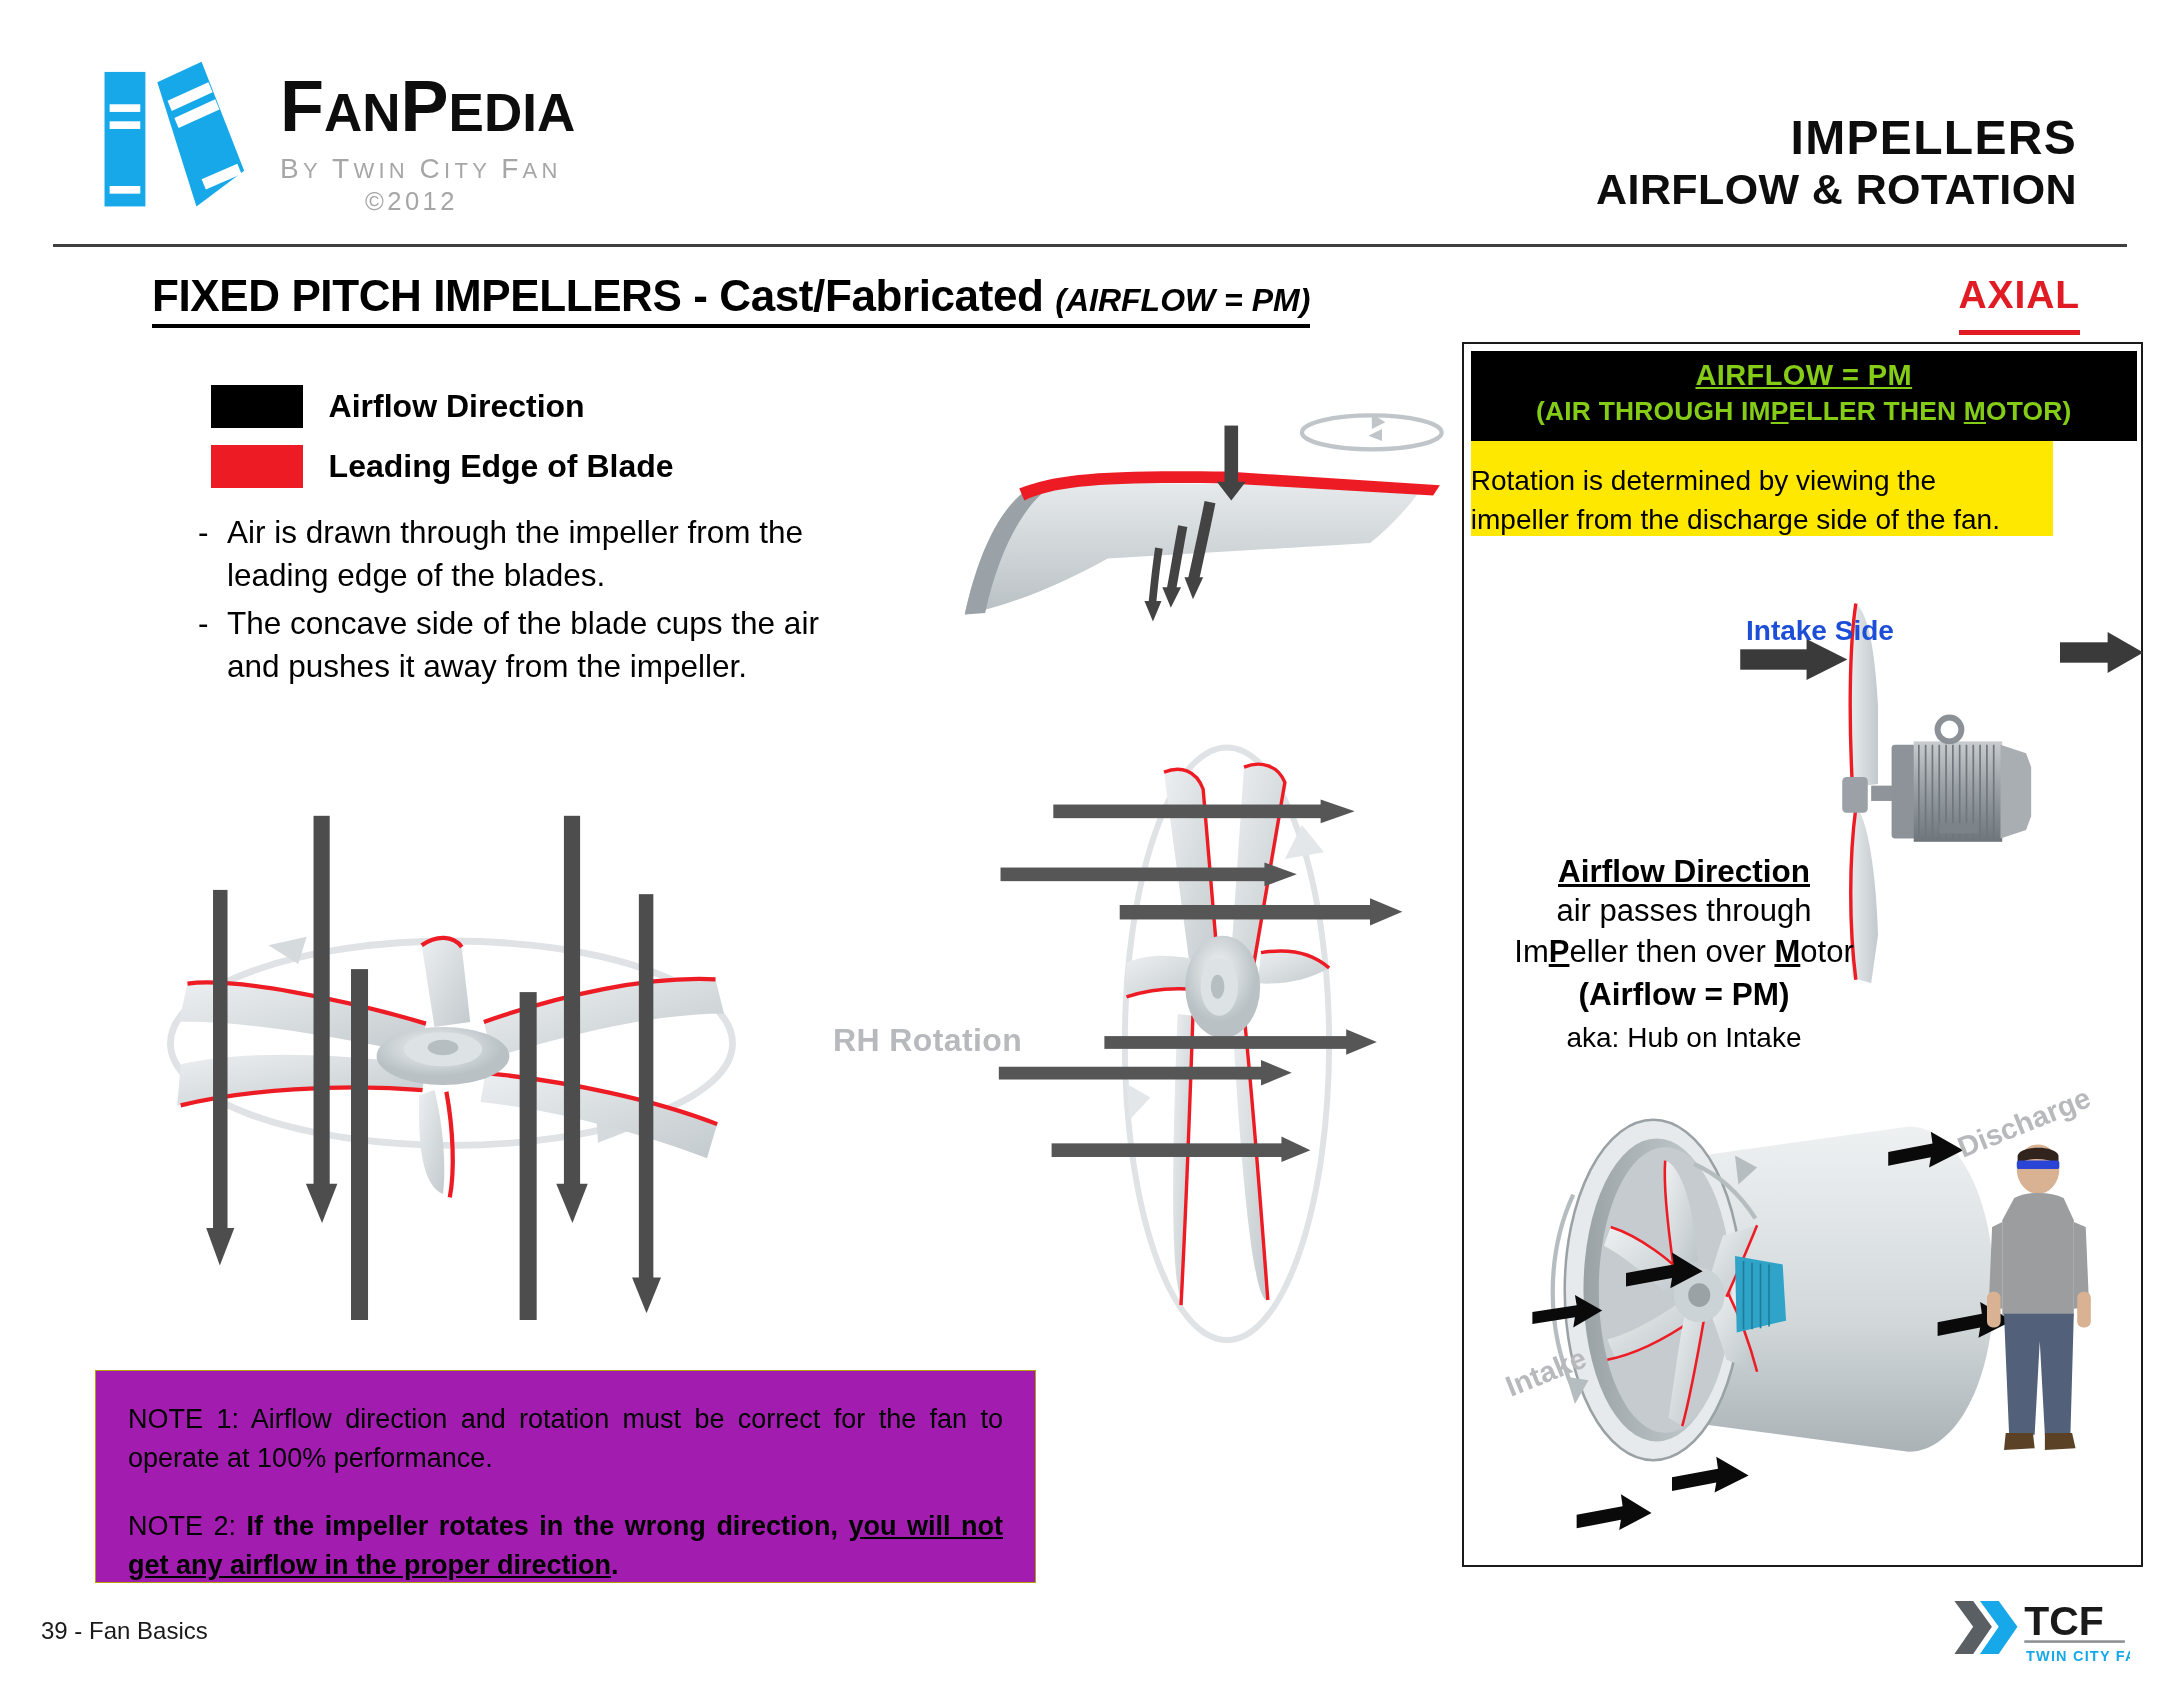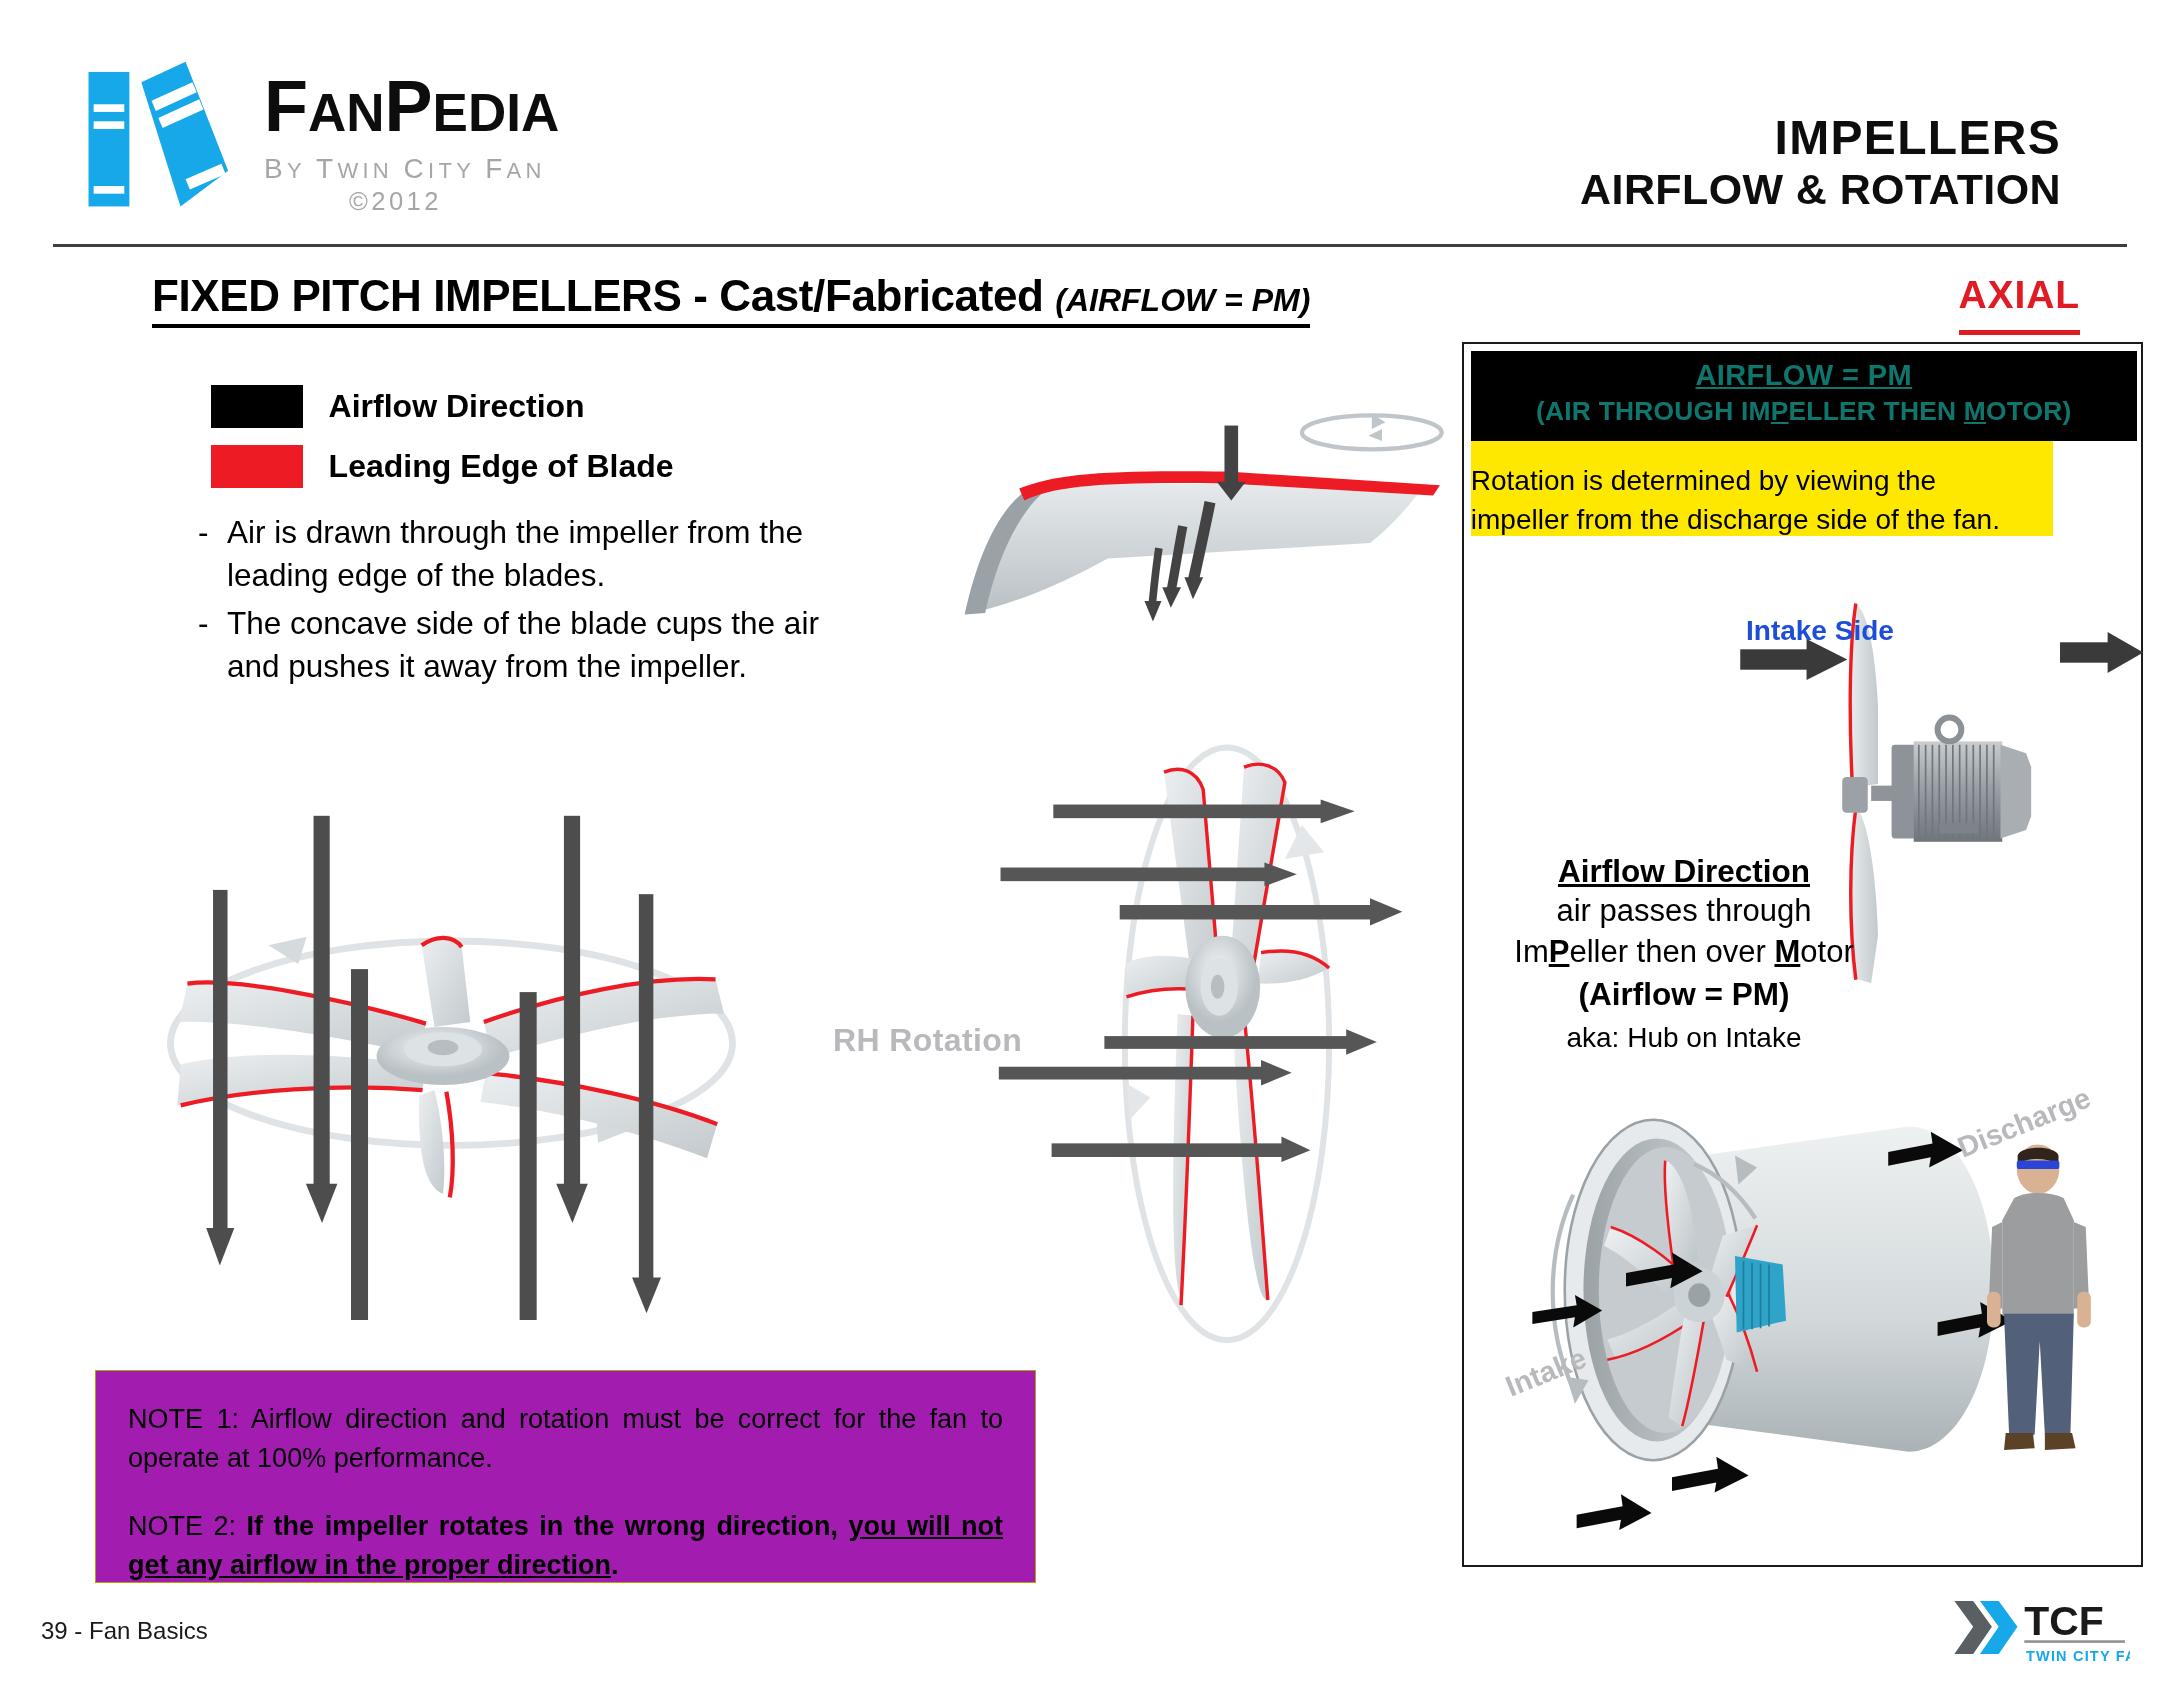--- a/index.html
+++ b/index.html
@@ -1,20 +1,20 @@
 <!DOCTYPE html>
 <html style="font-size:13.6px"><head>
 <meta charset="utf-8">
 <style>
   html,body{margin:0;padding:0;background:#ffffff;}
   body{width:2181px;height:1685px;position:relative;overflow:hidden;
        font-family:"Liberation Sans",sans-serif;color:#000;}
 
   
-  #header{position:absolute;left:0;top:0;width:2144px;height:247px;}
+  #header{position:absolute;left:16px;top:0;width:2144px;height:247px;}
   #logo-group{position:absolute;left:85px;top:60px;width:613px;height:162px;}
   #books-icon{position:absolute;left:0;top:0;width:162px;height:149px;}
   #wordmark{position:absolute;left:179px;top:10.2px;}
   #fanpedia-text{font-size:72px;font-weight:700;letter-spacing:0px;
        line-height:73px;color:#0d0d0d;white-space:nowrap;}
   #fanpedia-text .sm{font-size:53px;}
   #bytwincity-text{font-size:28px;color:#a6a6a6;letter-spacing:4.3px;
        white-space:nowrap;margin-top:4px;font-weight:400;}
   #bytwincity-text .sm{font-size:22px;}
   #copyright-text{font-size:25.6px;color:#a6a6a6;letter-spacing:3.4px;
@@ -62,21 +62,21 @@
 
   
   #rh-rotation-center{position:absolute;left:833px;top:1022px;font-size:32px;
        font-weight:700;color:#b7b9bc;letter-spacing:0.4px;}
 
   
   #right-panel{position:absolute;left:1462px;top:342px;width:681px;height:1225px;
        border:2.6px solid #1a1a1a;box-sizing:border-box;background:#fff;}
 
   #pm-black-box{position:absolute;left:6.8px;top:6.8px;width:666px;height:90px;
-       background:#000;color:#0f766e;text-align:center;padding-top:8.5px;
+       background:#000;color:#84cc16;text-align:center;padding-top:8.5px;
        box-sizing:border-box;}
   #pm-line1{font-size:29px;font-weight:700;text-decoration:underline;
        letter-spacing:0.4px;}
   #pm-line2{font-size:26.4px;font-weight:700;letter-spacing:0.2px;margin-top:3.4px;}
   #pm-line2 u{text-decoration:underline;}
 
   #pm-yellow-box{position:absolute;left:6.8px;top:97px;width:582px;height:95px;
        background:#ffe800;text-align:left;padding-top:20px;box-sizing:border-box;}
   .pm-yellow-line{font-size:28px;line-height:39px;}
 

